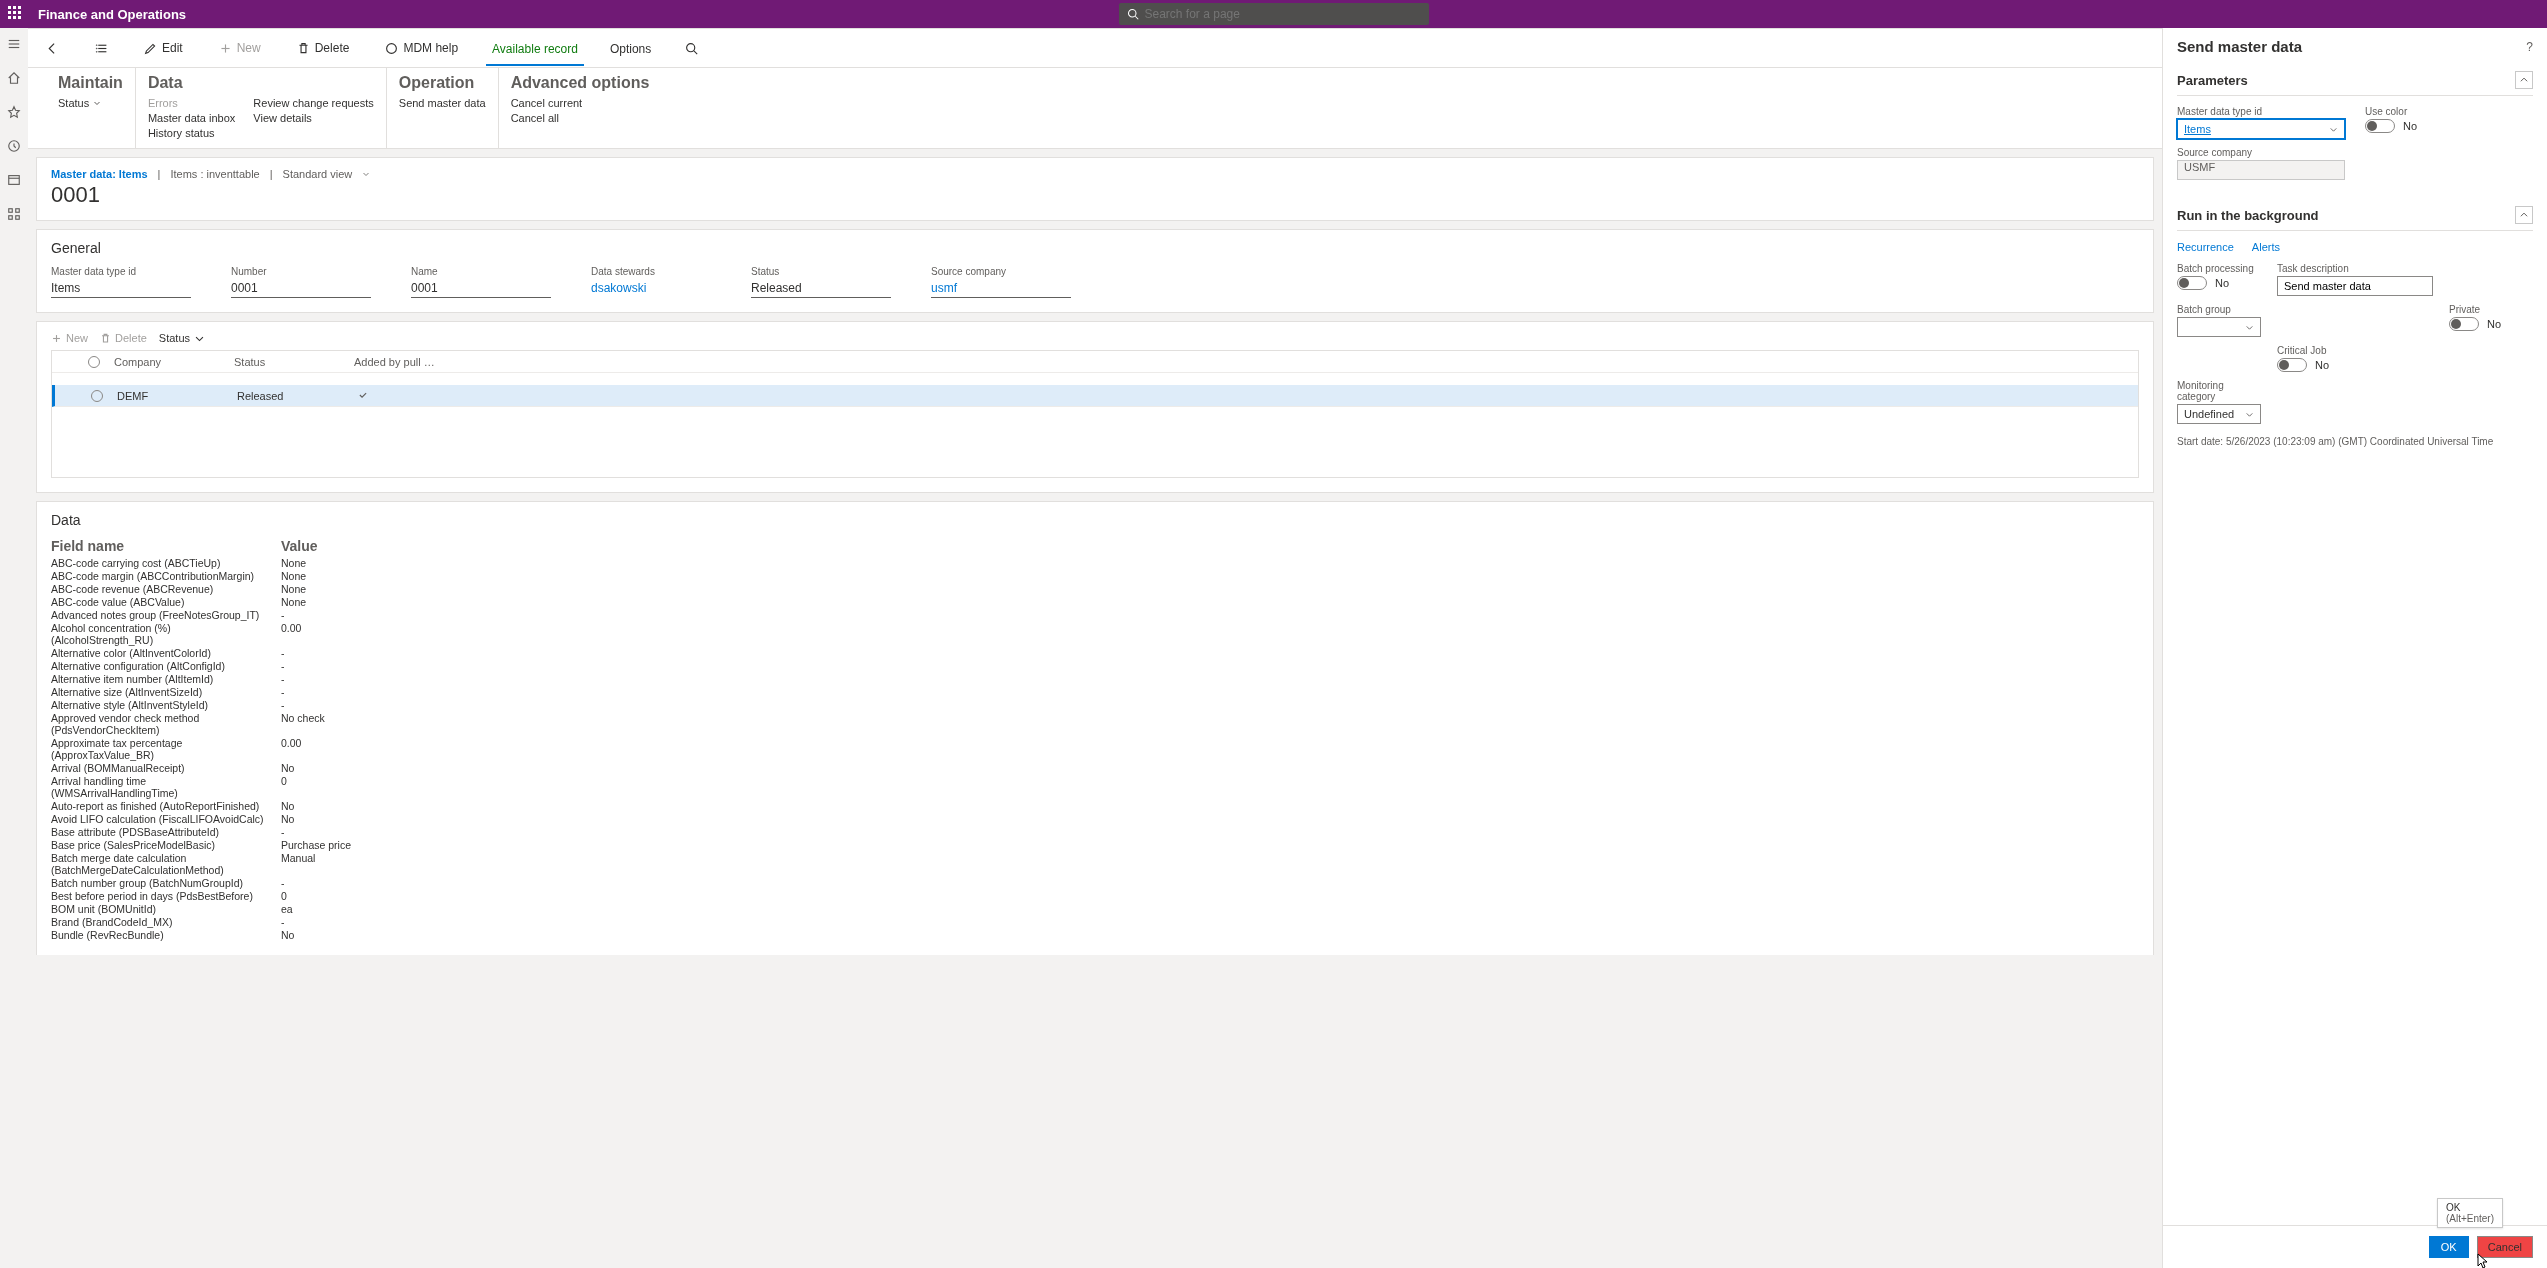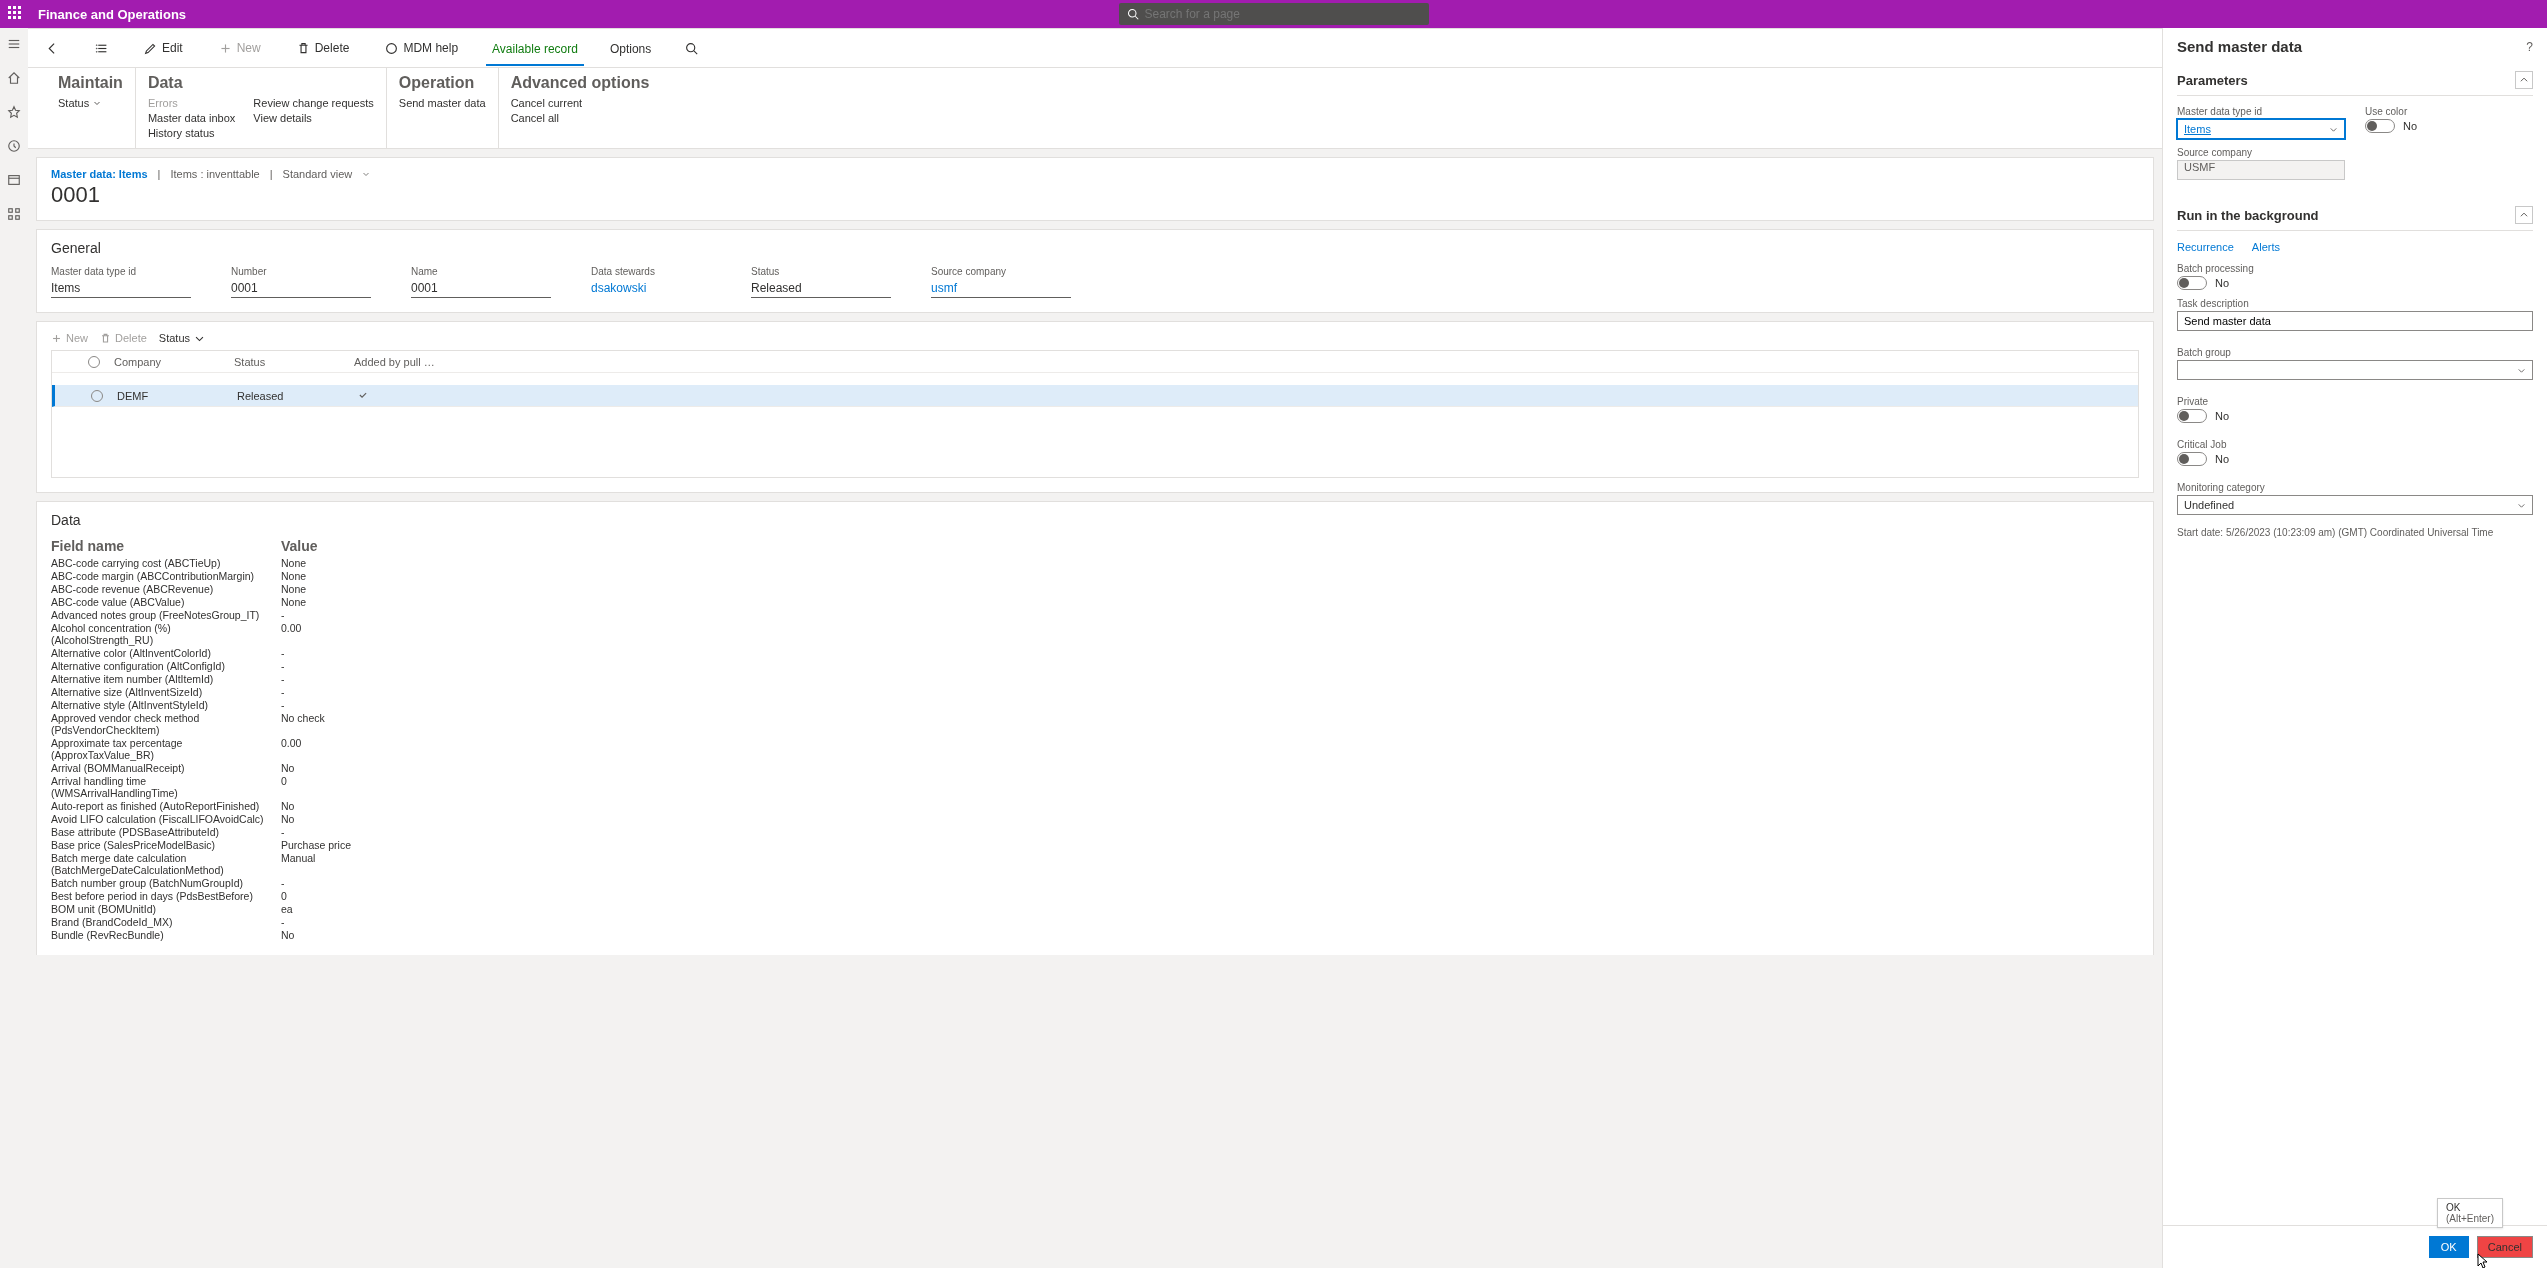--- a/index.html
+++ b/index.html
@@ -6,21 +6,21 @@
   body {
     font-family: "Segoe UI", Arial, sans-serif;
     font-size: 12px;
     color: #323130;
     background: #f3f2f1;
     overflow: hidden;
   }
 
   
   .top-header {
-    background: #a21caf;
+    background: #701a75;
     color: #fff;
     height: 28px;
     display: flex;
     align-items: center;
     padding: 12px 8px;
     gap: 14px;
     position: relative;
   }
   .waffle {
     width: 16px; height: 16px;
@@ -278,21 +278,21 @@
   .toggle::after {
     content: ""; position: absolute; left: 1px; top: 1px;
     width: 10px; height: 10px; border-radius: 50%; background: #605e5c;
   }
   .toggle-label { font-size: 11px; }
 
   .panel-tabs { display: flex; gap: 18px; font-size: 11px; margin: 4px 0 10px 0; }
   .panel-tabs .ptab { color: #0078d4; cursor: pointer; }
 
   .bg-grid {
-    display: grid; grid-template-columns: 1fr; gap: 8px 16px; margin-bottom: 12px;
+    display: grid; grid-template-columns: 1fr 1fr 1fr; gap: 8px 16px; margin-bottom: 12px;
   }
   .select-box {
     border: 1px solid #8a8886; height: 20px; display: flex; align-items: center; justify-content: space-between; padding: 0 6px; font-size: 11px;
   }
   .select-box svg { width: 9px; height: 9px; stroke: #605e5c; fill: none; stroke-width: 1.6; }
 
   .start-line { font-size: 10px; color: #605e5c; margin-top: 6px; }
 
   .panel-footer {
     display: flex; justify-content: flex-end; gap: 8px;

